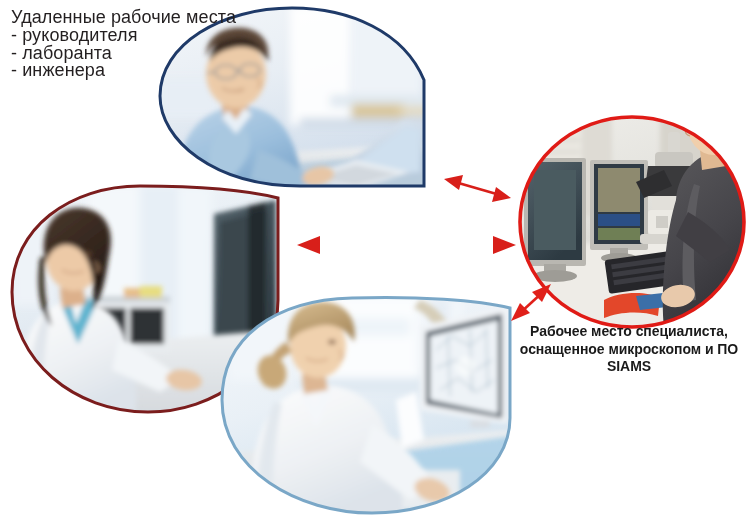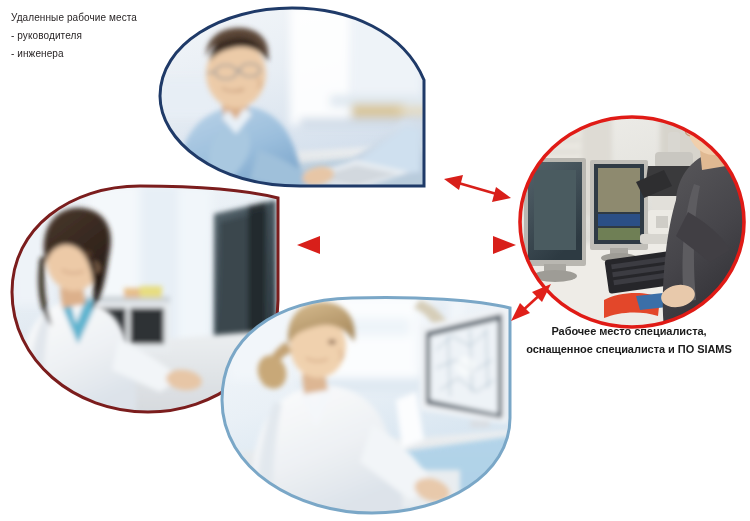--- a/index.html
+++ b/index.html
@@ -7,30 +7,30 @@
   body{
     width:750px;height:521px;position:relative;overflow:hidden;
     font-family:"Liberation Sans","DejaVu Sans",sans-serif;
     background:#ffffff;
   }
   #stage{position:absolute;left:0;top:0;width:750px;height:521px;}
 
   
   #legend{
     position:absolute;left:11px;top:9px;width:215px;
-    color:#231f20;font-size:10px;line-height:17.8px;
+    color:#231f20;font-size:18px;line-height:17.8px;
     letter-spacing:.1px;white-space:nowrap;
   }
   #legend .ttl{display:block;font-weight:400;}
   #legend .li{display:block;font-weight:400;}
 
   #caption{
     position:absolute;left:508px;top:323px;width:242px;
     text-align:center;color:#1a1a1a;
-    font-weight:700;font-size:11px;line-height:17.5px;
+    font-weight:700;font-size:14px;line-height:17.5px;
     letter-spacing:-.05px;
   }
   #caption span{display:block;}
 
   
   svg#art{position:absolute;left:0;top:0;width:750px;height:521px;}
 </style>
 </head>
 <body>
 
@@ -452,21 +452,22 @@
     <g>
       <line x1="520" y1="313" x2="543" y2="292" stroke="#e0201a" stroke-width="2.6"></line>
       <polygon points="511,321 520,303 530,313" fill="#e0201a"></polygon>
       <polygon points="551,284 542,302 532,292" fill="#e0201a"></polygon>
     </g>
   </svg>
 
   <div id="legend">
     <span class="ttl">Удаленные рабочие места</span>
     <span class="li">- руководителя</span>
+    <span class="li">- лаборанта</span>
     <span class="li">- инженера</span>
   </div>
 
   <div id="caption">
     <span>Рабочее место специалиста,</span>
-    <span>оснащенное специалиста и ПО SIAMS</span>
+    <span>оснащенное микроскопом и ПО SIAMS</span>
   </div>
 
 </div>
 
 </body></html>

